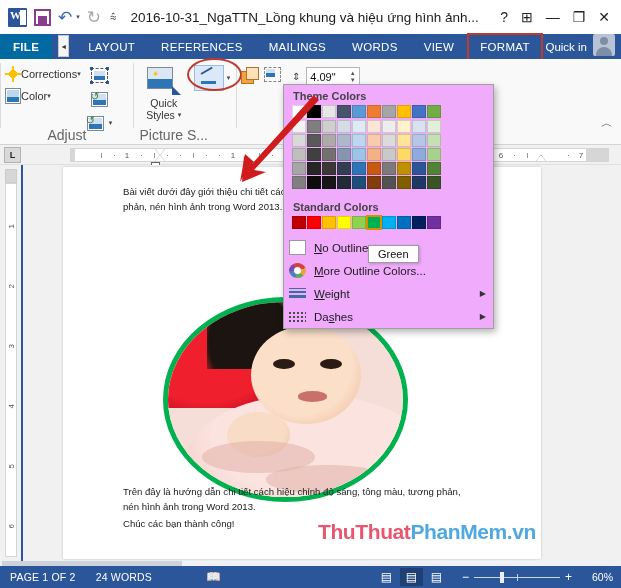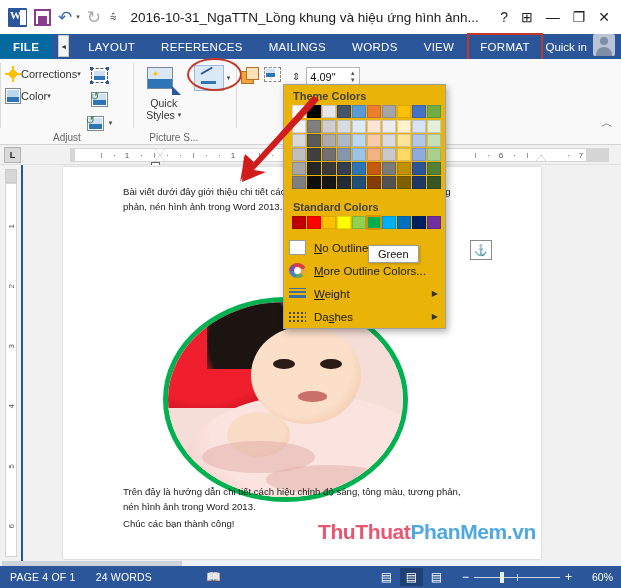--- a/index.html
+++ b/index.html
@@ -86,21 +86,21 @@
 
   
   .ribbon {
     position: absolute; left: 0; top: 59px; width: 621px; height: 86px;
     background: #f9f9f9; border-bottom: 1px solid #d4d4d4;
     display: flex;
   }
   .grp { position: relative; height: 86px; padding: 4px 6px 0 6px; }
   .grp-label {
     position: absolute; bottom: 2px; left: 0; right: 0; text-align: center;
-    font-size: 10px; color: #666;
+    font-size: 14px; color: #666;
   }
   .grp-sep { width: 1px; background: #dcdcdc; margin: 4px 0 16px 0; }
 
   .bigbtn {
     width: 66px; display: flex; flex-direction: column; align-items: center;
     font-size: 10.5px; color: #333; line-height: 1.15; padding-top: 2px;
   }
   .img-ph {
     width: 34px; height: 30px; border: 1px solid #7b8a9b; background: #fff;
     position: relative; margin-bottom: 3px;
@@ -274,22 +274,22 @@
         letter-spacing: -.4px; font-family: "Liberation Sans", sans-serif; z-index: 5; }
   .wm .a { color:#e8566f; }
   .wm .b { color:#4fa8e0; }
 
   .anchor-ic { position:absolute; left:470px; top:242px; width:22px; height:20px;
                border:1px solid #8a8a8a; background:#fff; display:flex;
                align-items:center; justify-content:center; font-size:11px; color:#333; }
 
   
   .dropdown {
-    position: absolute; left: 283px; top: 84px; width: 163px;
-    background: #eab308; border: 1px solid #a0a0a0;
+    position: absolute; left: 283px; top: 84px; width: 211px;
+    background: #f0abfc; border: 1px solid #a0a0a0;
     box-shadow: 2px 3px 7px rgba(0,0,0,.30); z-index: 50;
     font-size: 11px; color: #1a1a1a;
   }
   .dd-head { padding: 5px 0 3px 9px; font-size: 11px; font-weight: bold; color: #444; }
   .swatch-grid { display: grid; grid-template-columns: repeat(10, 14px); gap: 1px;
                  padding: 0 0 0 8px; }
   .sw { width: 14px; height: 13px; border: 1px solid rgba(0,0,0,.14); }
   .sw.sel { outline: 2px solid #d89000; outline-offset: -1px; }
   .dd-sep { height: 7px; }
   .dd-item { display:flex; align-items:center; height: 23px; padding-left: 5px; gap: 8px; position:relative; }
@@ -680,21 +680,21 @@
     </div>
   </div>
 
   <div class="tooltip">Green</div>
 
   <div class="hscroll">
     <div class="thumb"></div>
   </div>
 
   <div class="statusbar">
-    <span class="sb-item">PAGE 4 OF 1</span>
+    <span class="sb-item">PAGE 1 OF 2</span>
     <span class="sb-item">24 WORDS</span>
     <span class="sb-item sb-proof">📖</span>
     <div class="sb-right">
       <span class="viewbtn">▤</span>
       <span class="viewbtn act">▤</span>
       <span class="viewbtn">▤</span>
       <div class="zoomslider">
         <span class="zs-sign">−</span>
         <span class="zs-line">
           <span class="zs-mid"></span>

